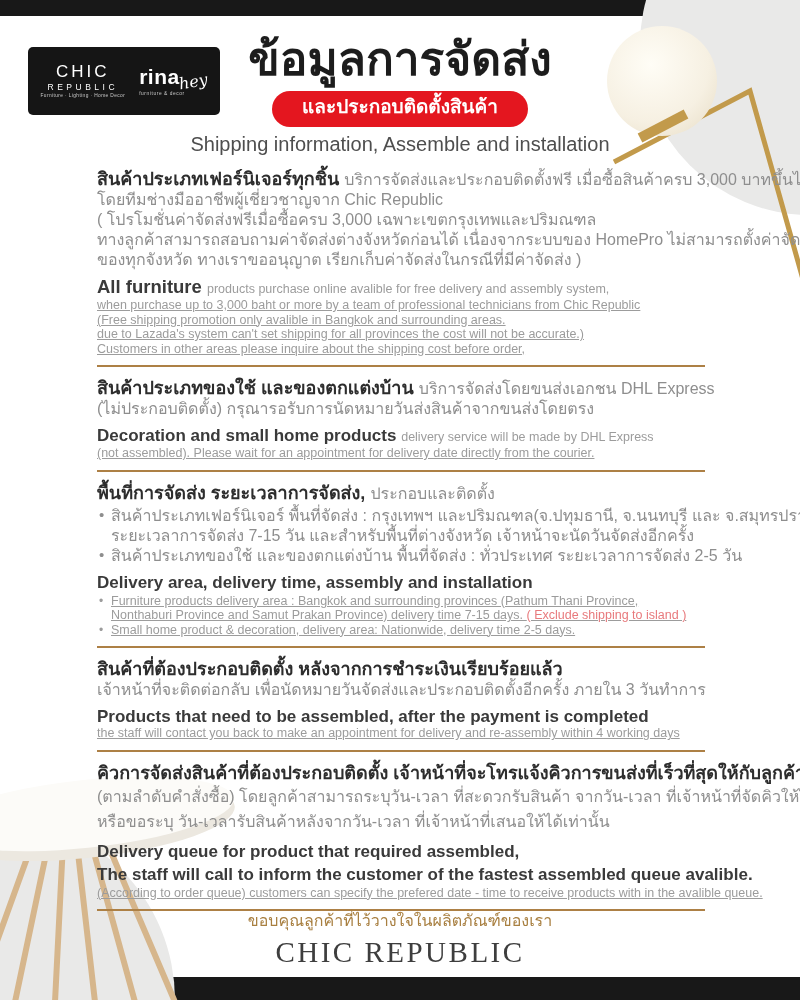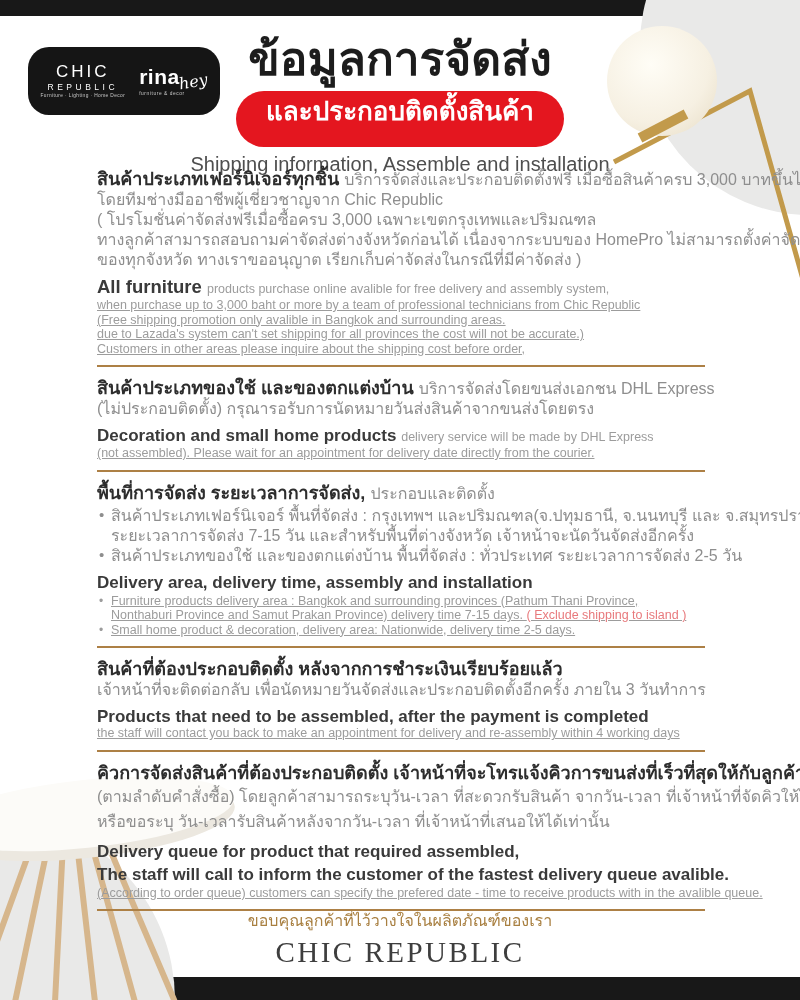--- a/index.html
+++ b/index.html
@@ -12,34 +12,34 @@
   .top-bar{position:absolute;top:0;left:0;width:800px;height:16px;background:#181818;z-index:1;}
   .bottom-bar{position:absolute;bottom:0;left:0;width:800px;height:23px;background:#181818;z-index:1;}
 
   
   .deco-top{position:absolute;top:0;left:500px;width:300px;height:320px;z-index:2;pointer-events:none;}
   .deco-bottom{position:absolute;top:740px;left:0;width:300px;height:260px;z-index:2;pointer-events:none;}
 
   
   header{position:absolute;top:16px;left:0;width:800px;text-align:center;z-index:4;}
   .logo-box{position:absolute;left:28px;top:31px;width:192px;height:68px;background:#151515;
-            border-radius:21px;display:flex;align-items:center;justify-content:center;gap:14px;}
+            border-radius:5px;display:flex;align-items:center;justify-content:center;gap:14px;}
   .chic-logo{color:#fff;text-align:center;line-height:1;}
   .chic-name{font-size:17px;letter-spacing:3px;font-weight:normal;}
   .chic-sub{font-size:8.5px;letter-spacing:3.5px;margin-top:3px;}
   .chic-tag{font-size:4.8px;letter-spacing:.4px;color:#c9c9c9;margin-top:3px;}
   .rina-logo{color:#fff;text-align:left;line-height:1;}
   .rina-row{display:flex;align-items:flex-start;}
   .rina-name{font-size:21px;font-weight:bold;letter-spacing:.5px;}
   .rina-script{font-family:"DejaVu Serif","Liberation Serif",serif;font-style:italic;font-size:16px;
                transform:rotate(-10deg);display:inline-block;margin:8px 0 0 -1px;}
   .rina-tag{font-size:4.8px;letter-spacing:.6px;color:#cccccc;margin-top:2px;}
   h1{margin:14px 0 0 0;font-size:46px;line-height:1.28;font-weight:bold;color:#1c1c1c;}
-  .banner{display:inline-block;background:#e4161f;color:#ffffff;font-weight:bold;font-size:26px;
-          line-height:1.1;padding:6px 30px 22px;border-radius:30px;margin-top:2px;}
+  .banner{display:inline-block;background:#e4161f;color:#ffffff;font-weight:bold;font-size:19px;
+          line-height:1.1;padding:6px 30px 9px;border-radius:30px;margin-top:2px;}
   .subtitle{font-size:20px;color:#4e4e4e;margin-top:6px;}
 
   
   main{position:absolute;top:169px;left:97px;width:608px;z-index:5;}
   .b{font-weight:bold;}
   .th-head{font-size:18px;line-height:21px;font-weight:bold;color:#2d2d2d;}
   .th-head .rest{font-weight:normal;font-size:16px;color:#8e8e8e;}
   .th{font-size:16px;line-height:20px;color:#8e8e8e;}
   .en-head{font-size:17px;line-height:18px;font-weight:bold;color:#3a3a3a;margin-top:8px;}
   .en-head.first{font-size:18.5px;}
@@ -205,21 +205,21 @@
     </section>
     <div class="divider"></div>
 
     <section class="sec-queue">
       <p class="th-head nowrap">
         <span class="b">คิวการจัดส่งสินค้าที่ต้องประกอบติดตั้ง เจ้าหน้าที่จะโทรแจ้งคิวการขนส่งที่เร็วที่สุดให้กับลูกค้า</span>
       </p>
       <p class="th nowrap">(ตามลำดับคำสั่งซื้อ) โดยลูกค้าสามารถระบุวัน-เวลา ที่สะดวกรับสินค้า จากวัน-เวลา ที่เจ้าหน้าที่จัดคิวให้ได้</p>
       <p class="th nowrap">หรือขอระบุ วัน-เวลารับสินค้าหลังจากวัน-เวลา ที่เจ้าหน้าที่เสนอให้ได้เท่านั้น</p>
       <p class="en-head mt nowrap">Delivery queue for product that required assembled,</p>
-      <p class="en-head nowrap">The staff will call to inform the customer of the fastest delivery queue avalible.</p>
+      <p class="en-head nowrap">The staff will call to inform the customer of the fastest assembled queue avalible.</p>
       <p class="en nowrap">(According to order queue) customers can specify the prefered date - time to receive products with in the avalible queue.</p>
     </section>
     <div class="divider"></div>
 
   </main>
 
   <footer>
     <div class="thanks">ขอบคุณลูกค้าที่ไว้วางใจในผลิตภัณฑ์ของเรา</div>
     <div class="footer-brand">CHIC REPUBLIC</div>
   </footer>

